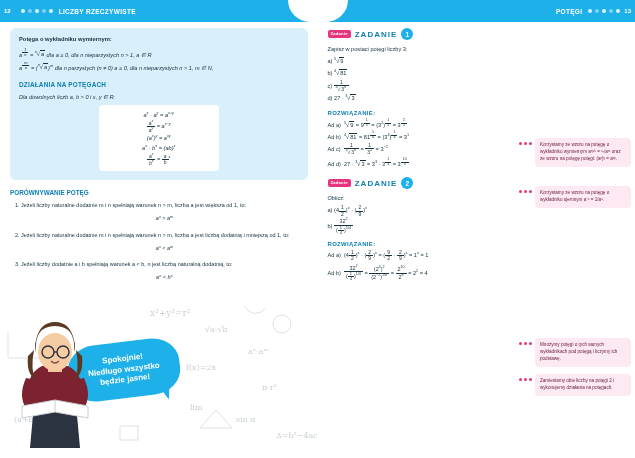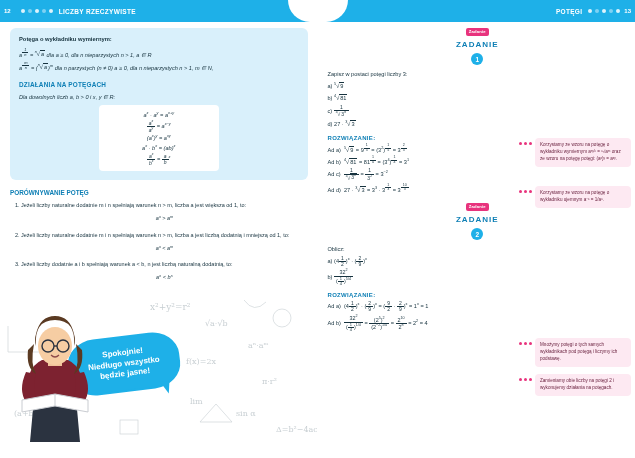--- a/index.html
+++ b/index.html
@@ -63,42 +63,42 @@
   ol.cmp { margin:0; padding-left:11px; font-size:5.5px; line-height:1.5; color:#17333f; }
   ol.cmp > li { margin-bottom:6px; }
   .pill {
     background:#fff; border-radius:3px; padding:2px 6px; margin-top:3px;
     display:inline-block; font-style:italic; font-size:5.5px;
   }
   .pillwrap { text-align:center; }
 
   
   .chalk {
-    position:absolute; left:0; bottom:16px; width:317.5px; height:150px;
+    position:absolute; left:0; bottom:10px; width:317.5px; height:150px;
     overflow:hidden; pointer-events:none;
   }
   .chalk svg { position:absolute; left:0; bottom:0; }
   .speech {
     position:absolute; left:70px; bottom:52px; width:108px; height:52px;
     background:#1eb0e8; border-radius:26px/22px;
     transform:rotate(-7deg);
     display:flex; align-items:center; justify-content:center;
     color:#fff; font-weight:bold; font-size:8px; text-align:center; line-height:1.35;
     box-shadow:0 0 0 2px #1eb0e8;
   }
   .speech:after {
     content:""; position:absolute; right:12px; bottom:-8px;
     border-left:10px solid transparent; border-right:0 solid transparent;
     border-top:12px solid #1eb0e8; transform:rotate(10deg);
   }
   .girl { position:absolute; right:22px; bottom:0; width:110px; height:130px; }
 
   
   .rbody { position:relative; padding:6px 8px 0 10px; }
-  .zad-row { display:flex; align-items:center; gap:4px; margin-bottom:5px;flex-direction:column; }
+  .zad-row { display:flex; align-items:center; gap:4px; margin-bottom:5px; }
   .zad-flag {
     background:#e8337d; color:#fff; font-size:4.2px; font-weight:bold;
     padding:2px 3px; border-radius:2px; line-height:1.05; text-align:center; letter-spacing:.2px;
   }
   .zad-label { color:#0e7fb5; font-weight:bold; font-size:8px; letter-spacing:1px; }
   .zad-num {
     width:12px; height:12px; border-radius:50%; background:#1eb0e8; color:#fff;
     font-size:6.5px; font-weight:bold; display:flex; align-items:center; justify-content:center;
   }
   .task-text { font-size:5.6px; color:#17333f; line-height:1.7; }

